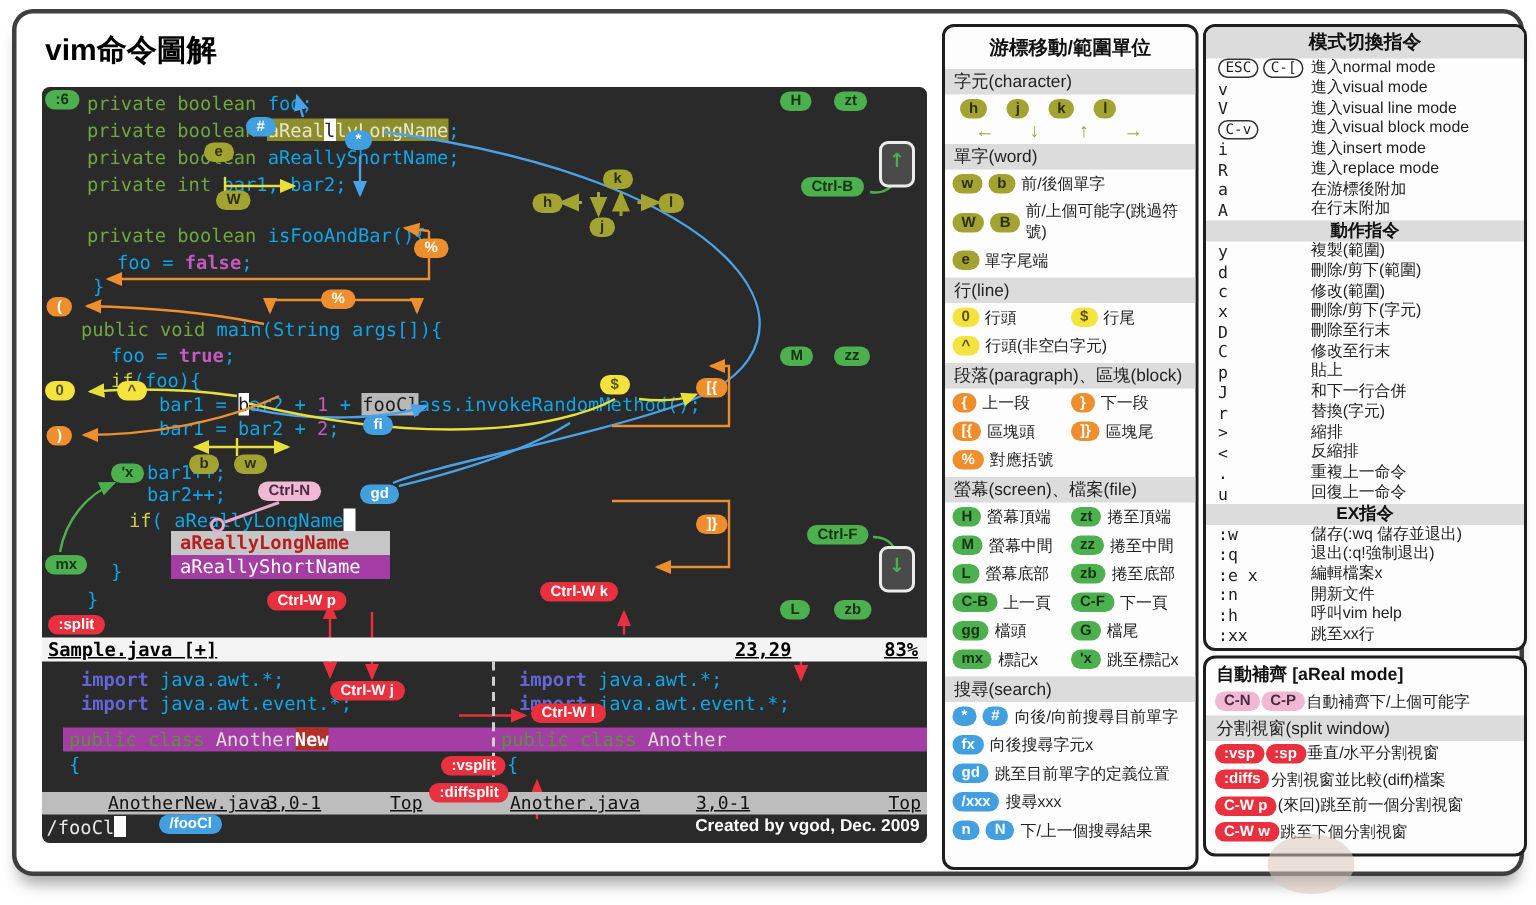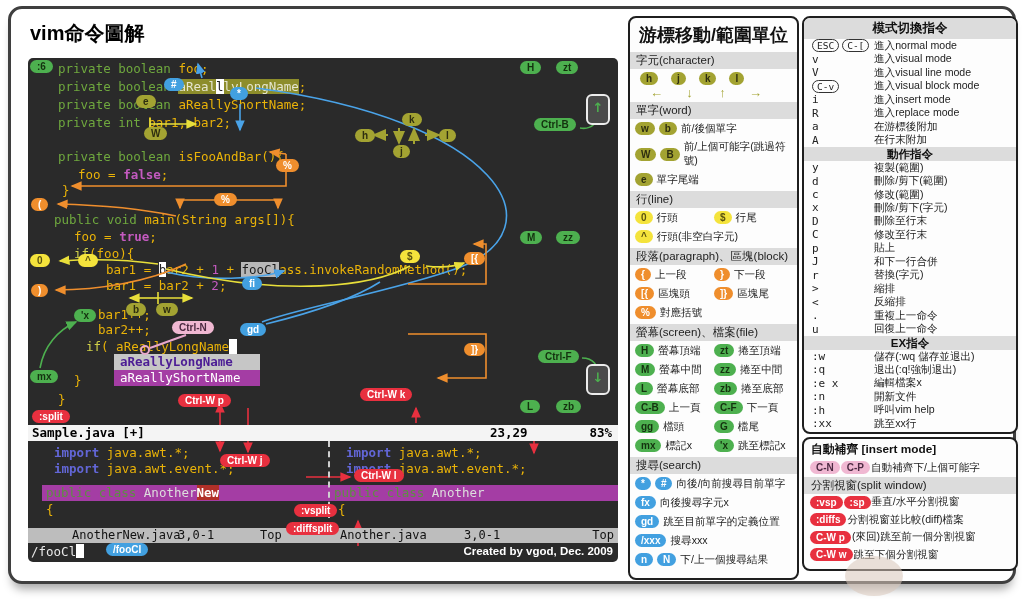--- a/index.html
+++ b/index.html
@@ -9,33 +9,33 @@
     border-radius:14px;box-shadow:0 9px 10px -4px rgba(0,0,0,.35);background:#fff;}
   #page-title{position:absolute;left:30px;top:20px;font-size:20px;font-weight:bold;color:#000;}
 
   
   #editor{position:absolute;left:28px;top:58px;width:590px;height:504px;background:#2a2a2a;
     border-radius:5px;overflow:hidden;}
   .code-line{position:absolute;white-space:pre;font:12.5px "DejaVu Sans Mono",monospace;line-height:15px;color:#c9c9c9;}
   .bg-purple{background:#a43da4;height:16px;line-height:16px;padding-left:4px;}
   .bg-popsel{background:#c6c6c6;height:16px;line-height:16px;padding-left:6px;}
   .bg-popalt{background:#a43da4;height:16px;line-height:16px;padding-left:6px;}
-  .seg-pl{color:#eab308;}
+  .seg-pl{color:#0ea5e9;}
   .seg-kw{color:#6fa83e;}
   .seg-imp{color:#6266d6;font-weight:bold;}
   .seg-bool{color:#c45ac0;font-weight:bold;}
   .seg-num{color:#c45ac0;}
   .seg-ifk{color:#cfd048;}
   .seg-srch{background:#b8b8b8;color:#1c1c1c;}
   .seg-hlo{background:#8d8d2b;color:#e6e6cf;}
   .seg-cur{background:#ffffff;color:#222;}
   .seg-kwp{color:#5d8f42;}
   .seg-plp{color:#ddd;}
   .seg-newhl{background:#b03028;color:#fff;font-weight:bold;}
-  .seg-popseltxt{color:#4c1d95;font-weight:bold;}
+  .seg-popseltxt{color:#b91c1c;font-weight:bold;}
   .seg-popalttxt{color:#fff;}
 
   #svg-arrows{position:absolute;left:0;top:0;pointer-events:none;}
 
   .ebadge{position:absolute;font:bold 10px "Liberation Sans",sans-serif;padding:1px 7px;
     border-radius:9px;white-space:nowrap;z-index:5;}
   .bc-olive{background:#a3a332;color:#2e2e10;}
   .bc-yellow{background:#f4e33c;color:#5a5210;}
   .bc-orange{background:#ef8e2d;color:#fff;}
   .bc-green{background:#4db04f;color:#14320f;}
@@ -43,34 +43,34 @@
   .bc-red{background:#e8303f;color:#fff;}
   .bc-pink{background:#f0b8d2;color:#4c2a42;}
 
   .scrollbox{position:absolute;width:20px;height:27px;background:#4a4a4a;border:2px solid #ececec;
     border-radius:6px;text-align:center;font:bold 13px "DejaVu Sans",sans-serif;color:#4db04f;line-height:24px;z-index:6;}
 
   #status-main{position:absolute;left:0;top:367px;width:590px;height:16px;background:#f4f4f4;color:#000;
     font:bold 12.5px "DejaVu Sans Mono",monospace;line-height:16px;z-index:4;}
   #status-gray{position:absolute;left:0;top:470px;width:590px;height:15px;background:#bdbdbd;color:#111;
     font:12px "DejaVu Sans Mono",monospace;line-height:15px;z-index:4;}
-  .sbar-cell{position:absolute;white-space:pre;}
+  .sbar-cell{position:absolute;white-space:pre;text-decoration:underline;}
   #cmdline{position:absolute;left:0;top:485px;width:590px;height:19px;color:#e8e8e8;
     font:12.5px "DejaVu Sans Mono",monospace;line-height:18px;}
   #cmd-cursor{display:inline-block;width:8px;height:14px;background:#fff;vertical-align:-2px;}
   #credit{position:absolute;right:5px;top:487px;color:#fff;font:bold 11.5px "Liberation Sans",sans-serif;}
   #split-divider{position:absolute;left:300px;top:383px;height:87px;border-left:2px dashed #cfcfcf;z-index:3;}
 
   
   .panel{position:absolute;background:#fdfdfd;border:2px solid #1e1e1e;border-radius:8px;overflow:hidden;}
   #panel-cursor{left:628px;top:16px;width:167px;height:560px;}
   #panel-mode{left:802px;top:16px;width:212px;height:414px;}
   #panel-auto{left:802px;top:437px;width:212px;height:130px;}
 
-  .pc-title{font-weight:bold;font-size:18px;text-align:center;padding:5px 0 3px;color:#111;}
+  .pc-title{font-weight:bold;font-size:13px;text-align:center;padding:5px 0 3px;color:#111;}
   .pc-header{background:#dcdcdc;color:#222;font-size:11.5px;padding:1px 6px;margin-top:2px;}
   .pc-row{display:flex;align-items:center;padding:2px 5px;min-height:15px;font-size:10.6px;color:#222;}
   .pc-col{display:flex;align-items:center;gap:4px;}
   .pc-col.fixed{width:79px;flex:none;}
   .pc-keysrow,.pc-arrowsrow{display:flex;gap:13px;padding:3px 10px 0;}
   .pc-arrowsrow{padding-top:0;color:#a3a332;font-weight:bold;font-size:13px;gap:0;}
   .pc-arrow{width:33px;text-align:center;}
   .kbadge{display:inline-block;font:bold 10px "Liberation Sans",sans-serif;padding:0 6px;border-radius:7px;
     line-height:13px;white-space:nowrap;}
 
@@ -612,21 +612,21 @@
         <div class="pm-row">
           <div class="pm-keys">
             <span class="pm-plain">:xx</span>
           </div>
           <span class="pm-label">跳至xx行</span>
         </div>
       </div>
   </div>
 
   <div id="panel-auto" class="panel">
-    <div class="pa-title">自動補齊 [insert mode]</div>
+    <div class="pa-title">自動補齊 [aReal mode]</div>
     <div id="panel-auto-body">
         <div class="pa-row">
           <span class="kbadge bc-pink">C-N</span>
           <span class="kbadge bc-pink">C-P</span>
           <span>自動補齊下/上個可能字</span>
         </div>
         <div class="pa-header">分割視窗(split window)</div>
         <div class="pa-row">
           <span class="kbadge bc-red">:vsp</span>
           <span class="kbadge bc-red">:sp</span>

